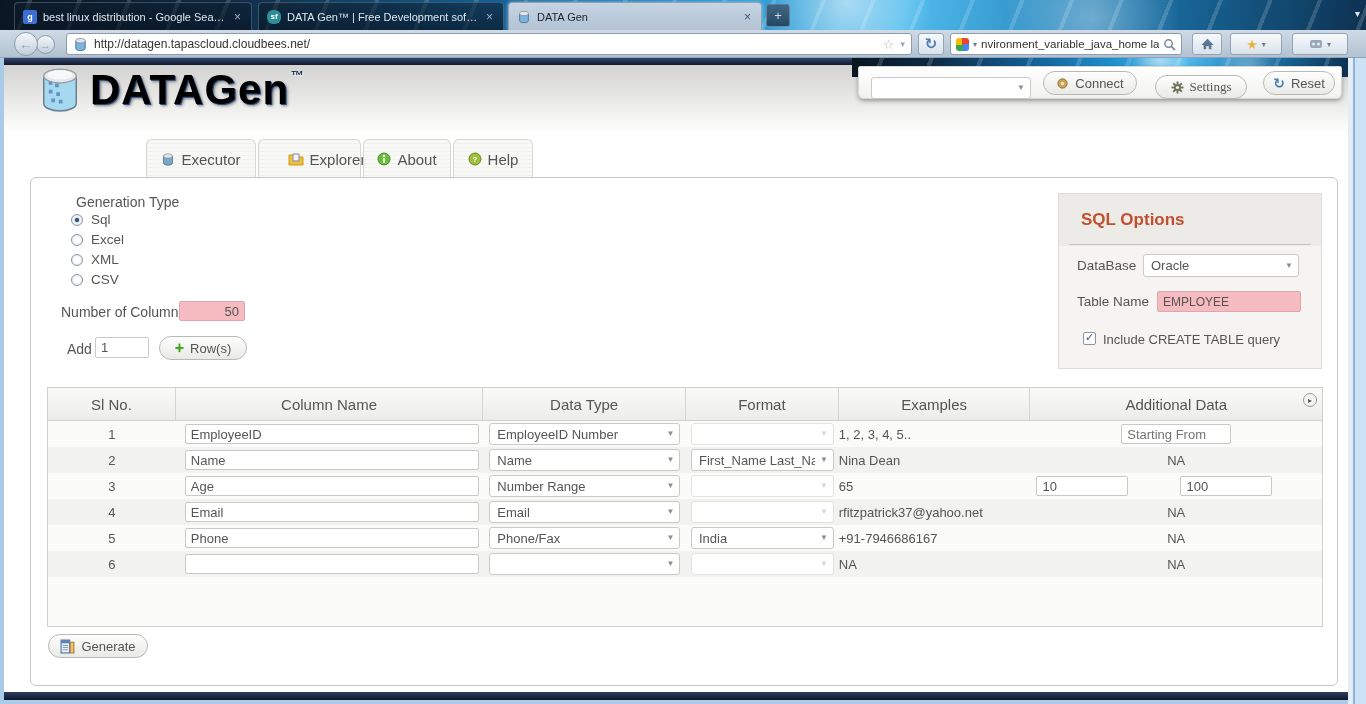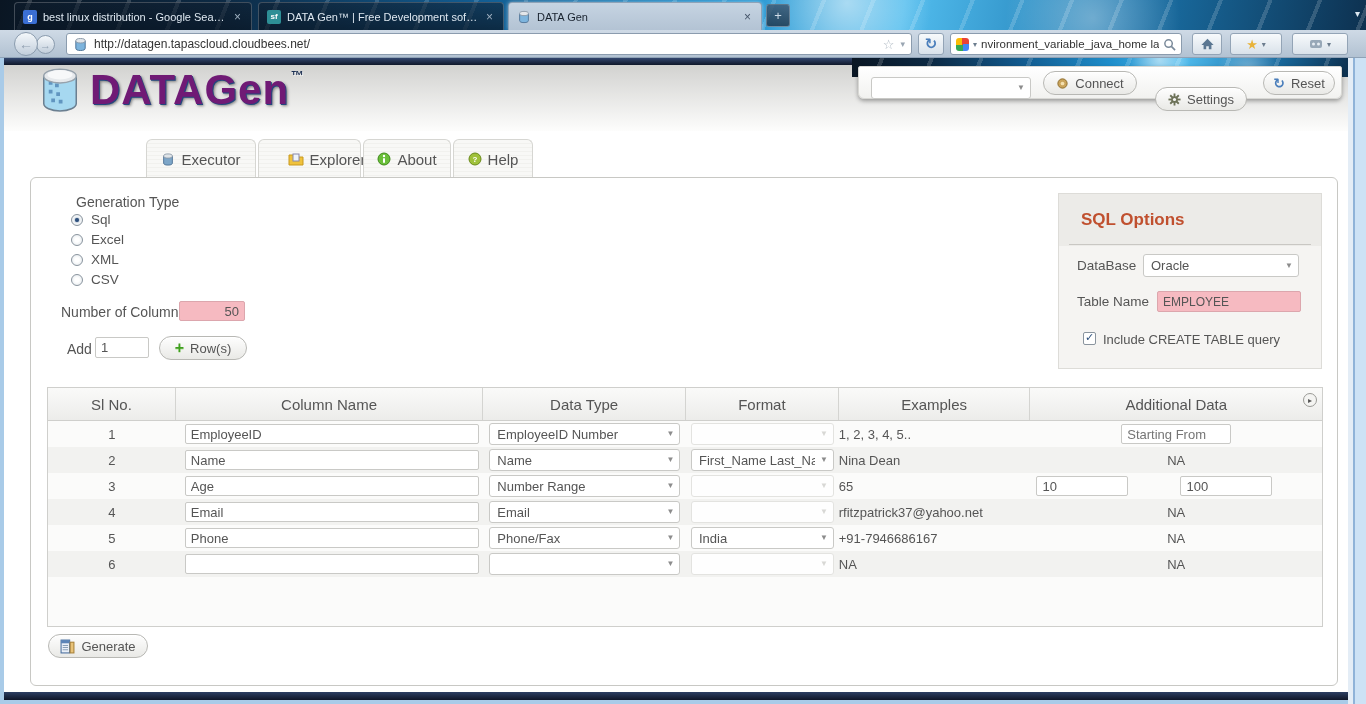--- a/index.html
+++ b/index.html
@@ -21,21 +21,21 @@
           border-radius:4px 4px 0 0; background:linear-gradient(rgba(16,30,46,.55),rgba(10,22,36,.72));
           color:#dde7f0; font-size:11px; overflow:hidden; white-space:nowrap; }
   .btab.active { background:linear-gradient(#c6d4e2,#b3c3d4); color:#18222e;
                  border-color:#8fa3b8; box-shadow:0 0 4px rgba(255,255,255,.5); }
   .btab .ttl { overflow:hidden; text-overflow:ellipsis; flex:1; }
   .tclose { color:#9fb0c0; font-size:12px; padding:0 2px; }
   .btab.active .tclose { color:#45556a; }
   .fav { width:14px; height:14px; flex:0 0 14px; display:flex; align-items:center; justify-content:center;
          font-size:9px; font-weight:bold; border-radius:2px; color:#fff; }
   .fav-google { background:#3b6fd4; }
-  .fav-sf { background:#2d8f96; font-size:8px; }
+  .fav-sf { background:#2d8f96; font-size:8px;border-radius:6px; }
   .newtab { position:absolute; left:766px; top:4px; width:24px; height:23px; border-radius:3px;
             background:linear-gradient(rgba(60,85,110,.8),rgba(30,50,70,.8)); border:1px solid rgba(255,255,255,.25);
             color:#cfdce8; font-size:13px; text-align:center; line-height:21px; }
   .alltabs { position:absolute; right:6px; top:8px; color:#dce8f2; font-size:10px; }
 
   .navbar { position:absolute; left:0; top:30px; width:1366px; height:28px;
             background:linear-gradient(#cfdae6,#b2c2d2); border-bottom:1px solid #8fa2b6;
             display:flex; align-items:center; }
   .navcir { border-radius:50%; background:linear-gradient(#f4f8fb,#c2cedb); border:1px solid #8b9cae;
             color:#93a2b2; display:flex; align-items:center; justify-content:center; font-weight:bold; }
@@ -67,33 +67,33 @@
   .page { position:absolute; left:4px; top:58px; width:1344px; height:642px; background:#fff; overflow:hidden; }
   .winborder-r { position:absolute; right:0; top:58px; width:18px; height:646px;
                  background:linear-gradient(90deg,#e4edf6 0 5px,#8fb3d8 5px 7px,#cde2f5 7px 18px); }
   .darkbar { position:absolute; left:0; top:0; width:100%; height:7px; background:linear-gradient(#33476e,#10182b); }
   .footbar { position:absolute; left:0; top:634px; width:100%; height:8px; background:linear-gradient(#2c3f63,#0f1628); }
   .blueband { position:absolute; top:0; left:848px; width:496px; height:19px; }
   .pghead { position:absolute; left:0; top:7px; width:100%; height:66px;
             background:linear-gradient(#d2d2d0,#fdfdfc); }
   .logo { position:absolute; left:30px; top:8px; display:flex; align-items:flex-start; }
   .logotext { font-size:42px; font-weight:bold; letter-spacing:1px; line-height:48px;
-              color:#701a75; text-shadow:1px 1px 0 #23477e, 2px 2px 3px rgba(0,0,0,.45); }
+              color:#000000; text-shadow:1px 1px 0 #23477e, 2px 2px 3px rgba(0,0,0,.45); }
   .logotm { font-size:13px; font-weight:bold; color:#1c2f52; margin:2px 0 0 2px; text-shadow:1px 1px 0 rgba(255,255,255,.6); }
 
   .connpanel { position:absolute; left:854px; top:8px; width:484px; height:33px;
                background:linear-gradient(#ffffff,#f2f2f0); border:1px solid #d8d8d4;
                border-radius:2px 2px 6px 6px; box-shadow:0 2px 4px rgba(0,0,0,.35);
                display:flex; align-items:center; }
   .connsel { position:absolute; left:12px; top:5px; width:160px; height:22px; }
   .pill { display:flex; align-items:center; justify-content:center; gap:6px; height:24px;
           border:1px solid #b8b8b4; border-radius:12px; color:#555; font-size:13px;
           background:linear-gradient(#fefefe,#e9e9e6); box-shadow:inset 0 1px 0 #fff; }
   .btn-connect { position:absolute; left:184px; top:4px; width:94px; }
-  .btn-settings { position:absolute; left:296px; top:20px; width:92px; }
+  .btn-settings { position:absolute; left:296px; top:8px; width:92px;font-family:Liberation Serif, serif; }
   .btn-reset { position:absolute; left:404px; top:4px; width:72px; }
   .reseticon { color:#4a7ebb; font-weight:bold; font-size:14px; }
 
   .sitetabs { position:absolute; left:0; top:75px; width:100%; height:45px; }
   .stab { position:absolute; display:flex; align-items:center; justify-content:center; gap:6px;
           border:1px solid #d6d6d2; border-bottom:none; border-radius:6px 6px 0 0;
           background:repeating-linear-gradient(#f8f8f6 0 3px,#f1f1ee 3px 4px); color:#555; font-size:15px; }
   .stab.active { background:#fff; color:#c0502f; font-weight:bold; z-index:3; border-color:#c8c8c4; }
 
   .cpanel { position:absolute; left:26px; top:119px; width:1308px; height:509px; background:#fff;

